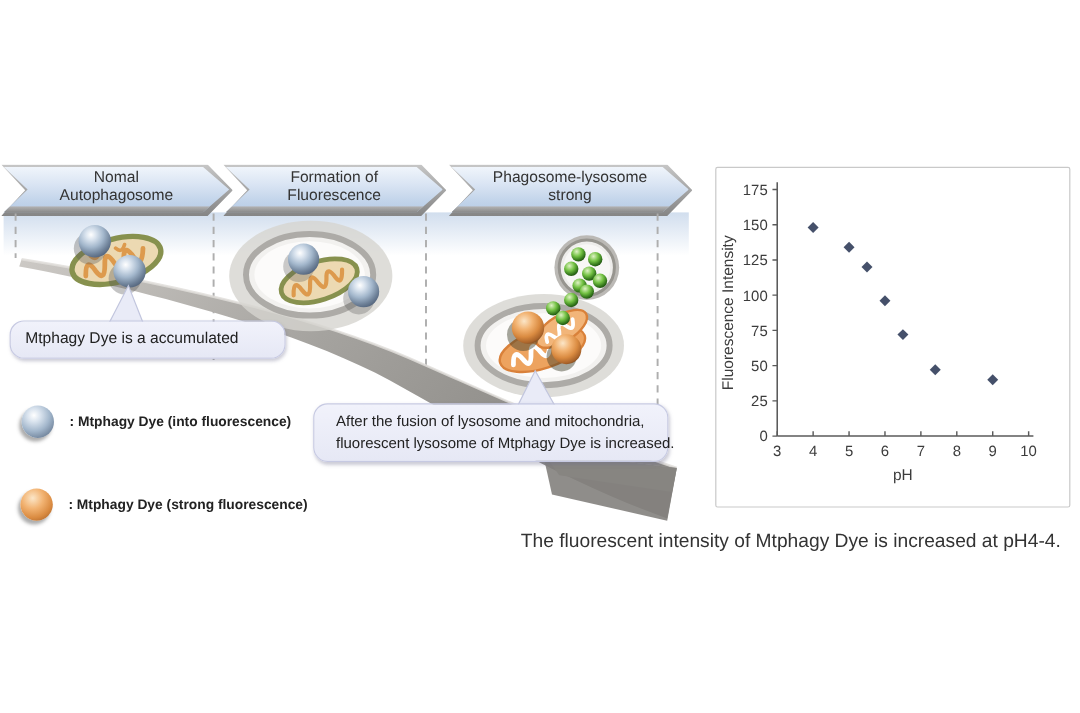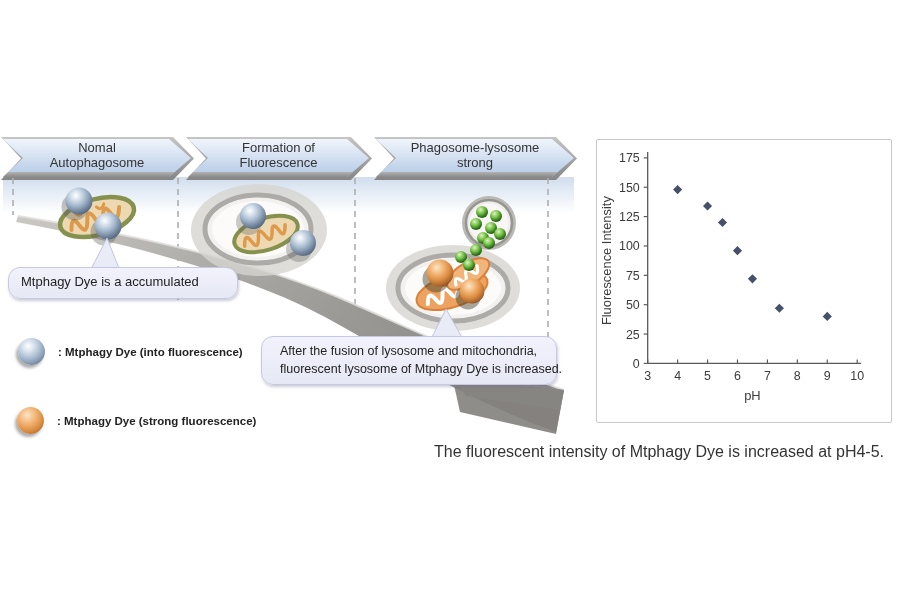--- a/index.html
+++ b/index.html
@@ -260,15 +260,15 @@
         <path d="M 81.14285714285714 45.337142857142844 L 85.74285714285713 49.937142857142845 L 81.14285714285714 54.53714285714285 L 76.54285714285714 49.937142857142845 Z" fill="#45506a"></path>
         <path d="M 111.28571428571428 61.897142857142875 L 115.88571428571427 66.49714285714288 L 111.28571428571428 71.09714285714287 L 106.68571428571428 66.49714285714288 Z" fill="#45506a"></path>
         <path d="M 126.35714285714286 78.45714285714286 L 130.95714285714286 83.05714285714285 L 126.35714285714286 87.65714285714284 L 121.75714285714287 83.05714285714285 Z" fill="#45506a"></path>
         <path d="M 141.42857142857144 106.84571428571428 L 146.02857142857144 111.44571428571427 L 141.42857142857144 116.04571428571427 L 136.82857142857145 111.44571428571427 Z" fill="#45506a"></path>
         <path d="M 156.5 135.23428571428573 L 161.1 139.83428571428573 L 156.5 144.43428571428572 L 151.9 139.83428571428573 Z" fill="#45506a"></path>
         <path d="M 183.62857142857146 164.8057142857143 L 188.22857142857146 169.40571428571428 L 183.62857142857146 174.00571428571428 L 179.02857142857147 169.40571428571428 Z" fill="#45506a"></path>
         <path d="M 231.85714285714286 173.0857142857143 L 236.45714285714286 177.68571428571428 L 231.85714285714286 182.28571428571428 L 227.25714285714287 177.68571428571428 Z" fill="#45506a"></path>
       </svg>
   </div>
 
-  <div id="caption">The fluorescent intensity of Mtphagy Dye is increased at pH4-5.</div>
+  <div id="caption">The fluorescent intensity of Mtphagy Dye is increased at pH4-4.</div>
 
 </div>
 
 </body></html>

